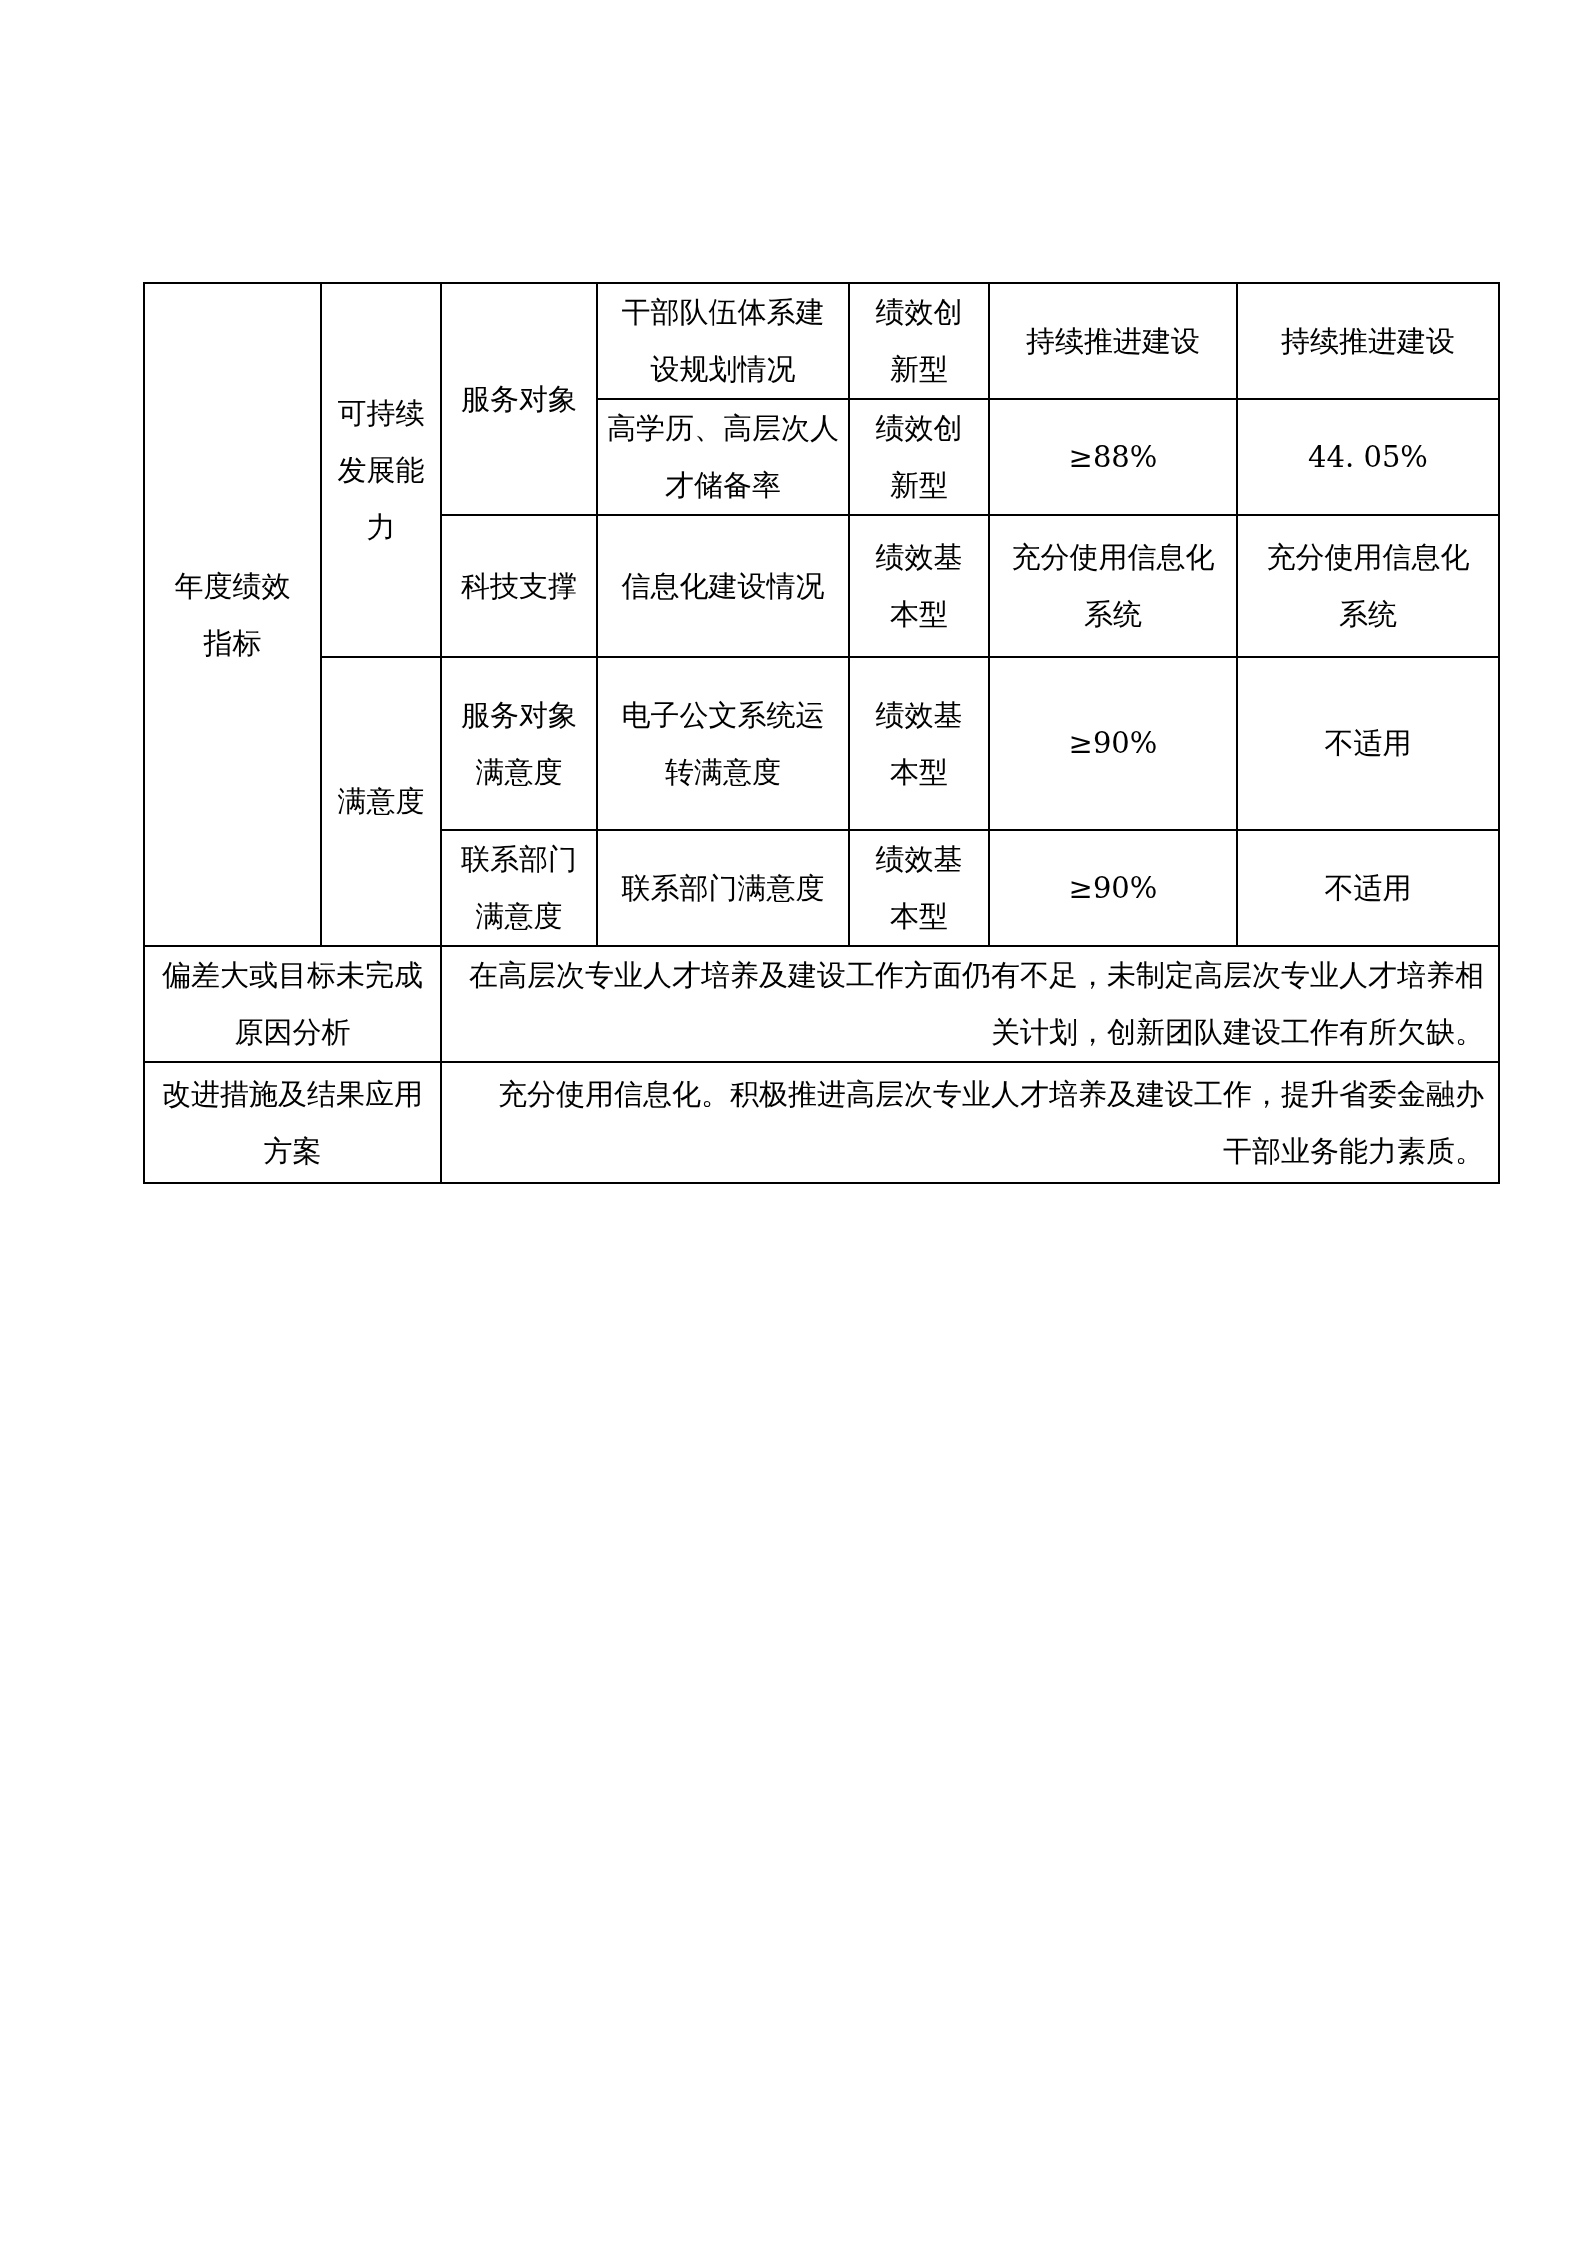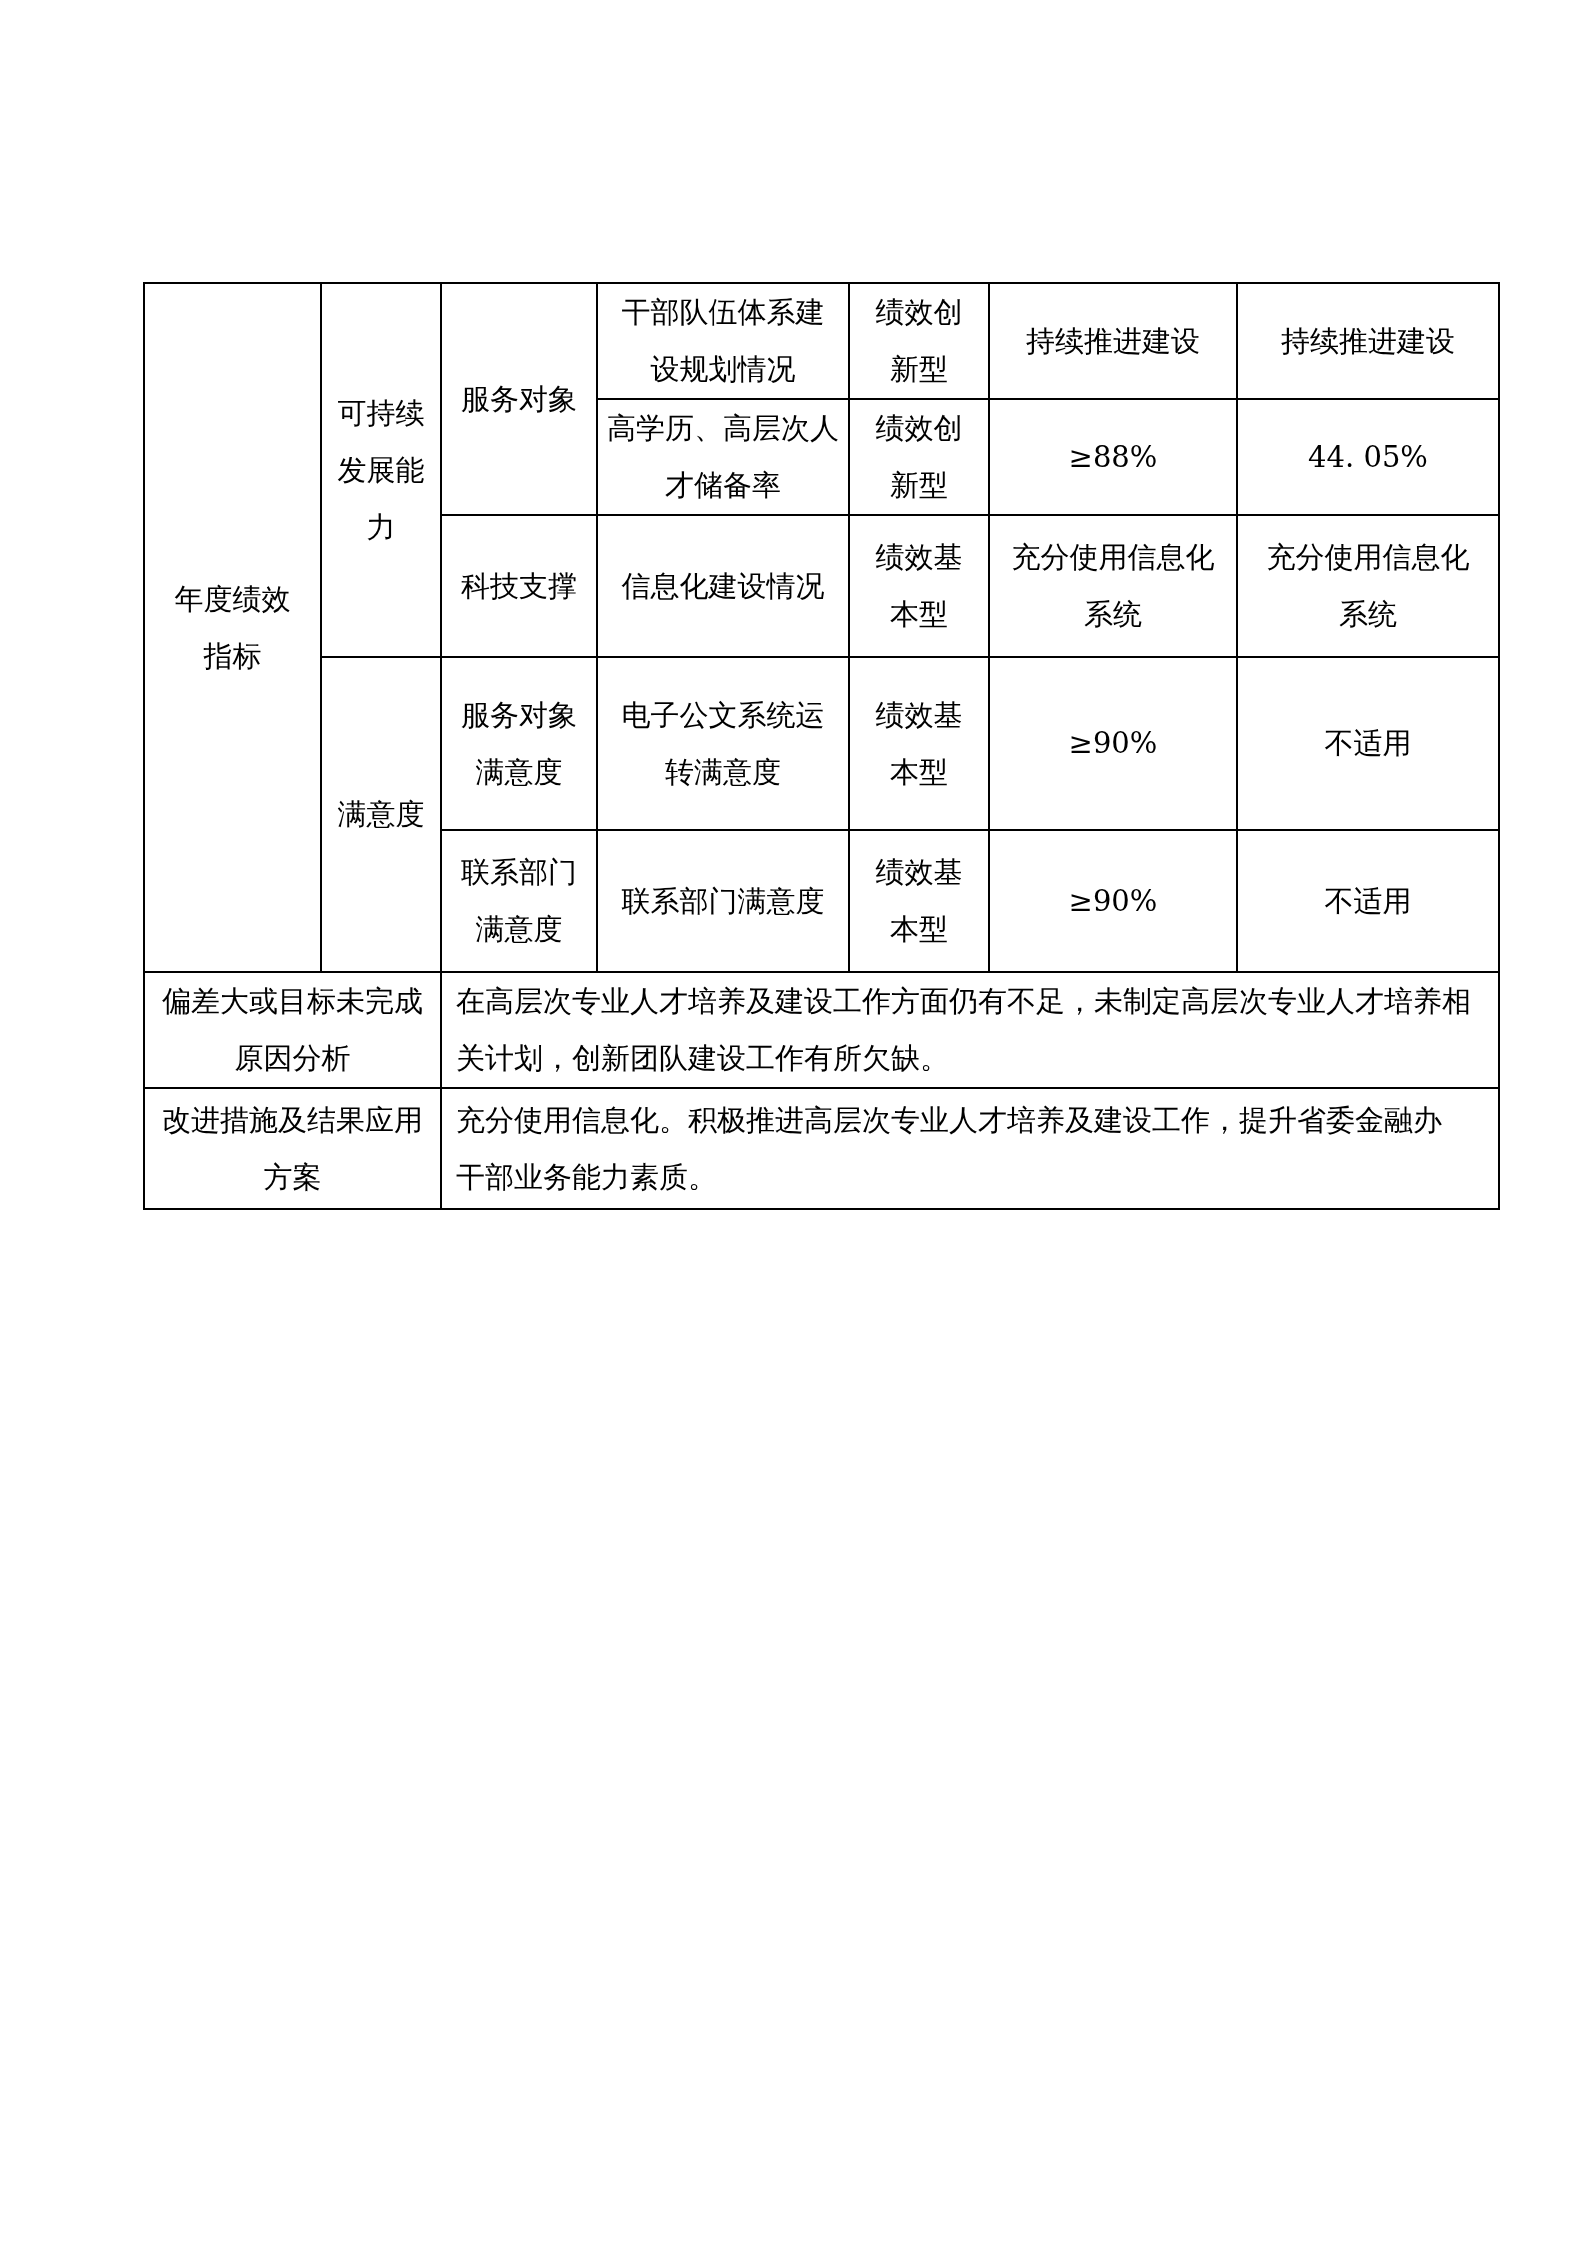--- a/index.html
+++ b/index.html
@@ -28,21 +28,21 @@
     border: 2px solid #000000;
     padding: 0;
     text-align: center;
     vertical-align: middle;
     font-size: 29px;
     line-height: 57px;
     white-space: pre-line;
     overflow: hidden;
   }
   table.report-table td.text-left {
-    text-align: left;
+    text-align: right;
     padding: 0 14px;
   }
   .page-number {
     position: absolute;
     left: 0;
     top: 2086px;
     width: 100%;
     text-align: center;
     font-size: 31px;
     line-height: 40px;
@@ -100,21 +100,21 @@
         <td rowspan="2">满意度</td>
         <td>服务对象
 满意度</td>
         <td>电子公文系统运
 转满意度</td>
         <td>绩效基
 本型</td>
         <td>≥90%</td>
         <td>不适用</td>
       </tr>
-      <tr style="height:142px">
+      <tr style="height:116px">
         <td>联系部门
 满意度</td>
         <td>联系部门满意度</td>
         <td>绩效基
 本型</td>
         <td>≥90%</td>
         <td>不适用</td>
       </tr>
       <tr style="height:116px">
         <td colspan="2">偏差大或目标未完成

